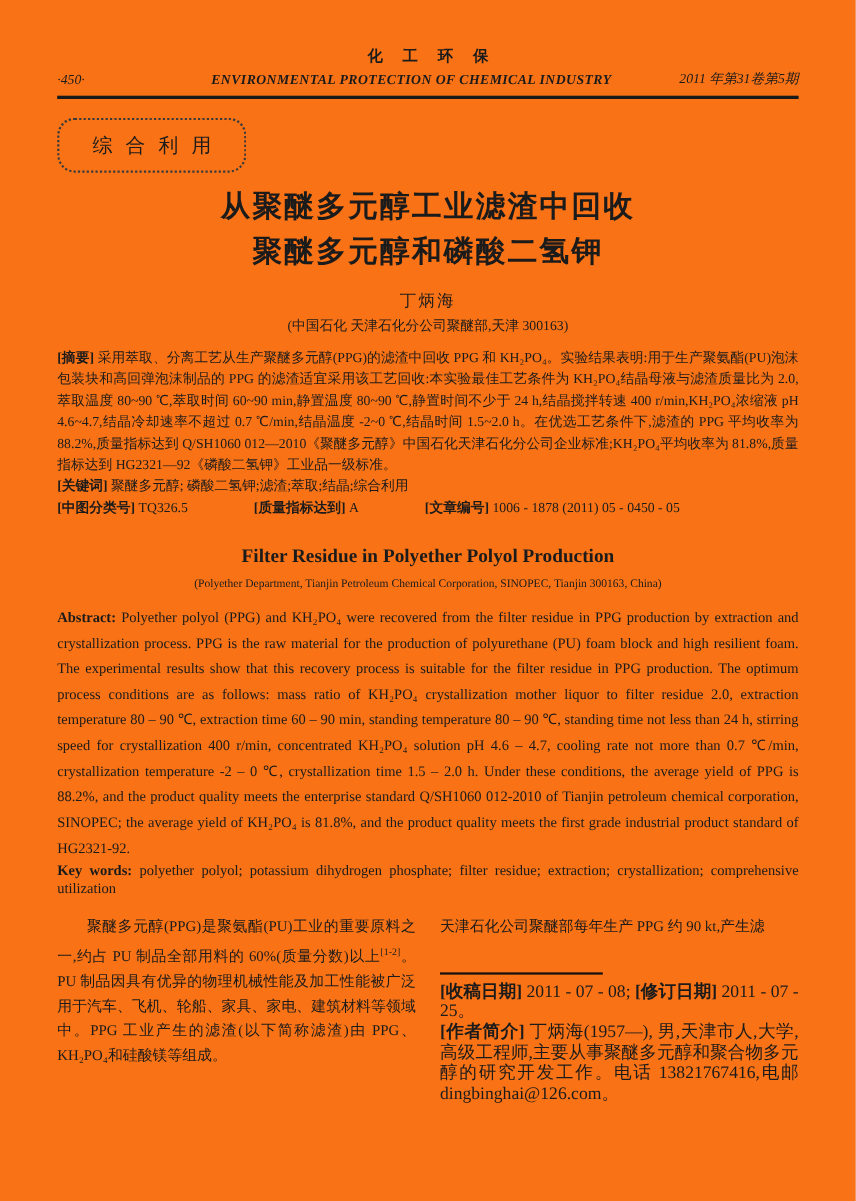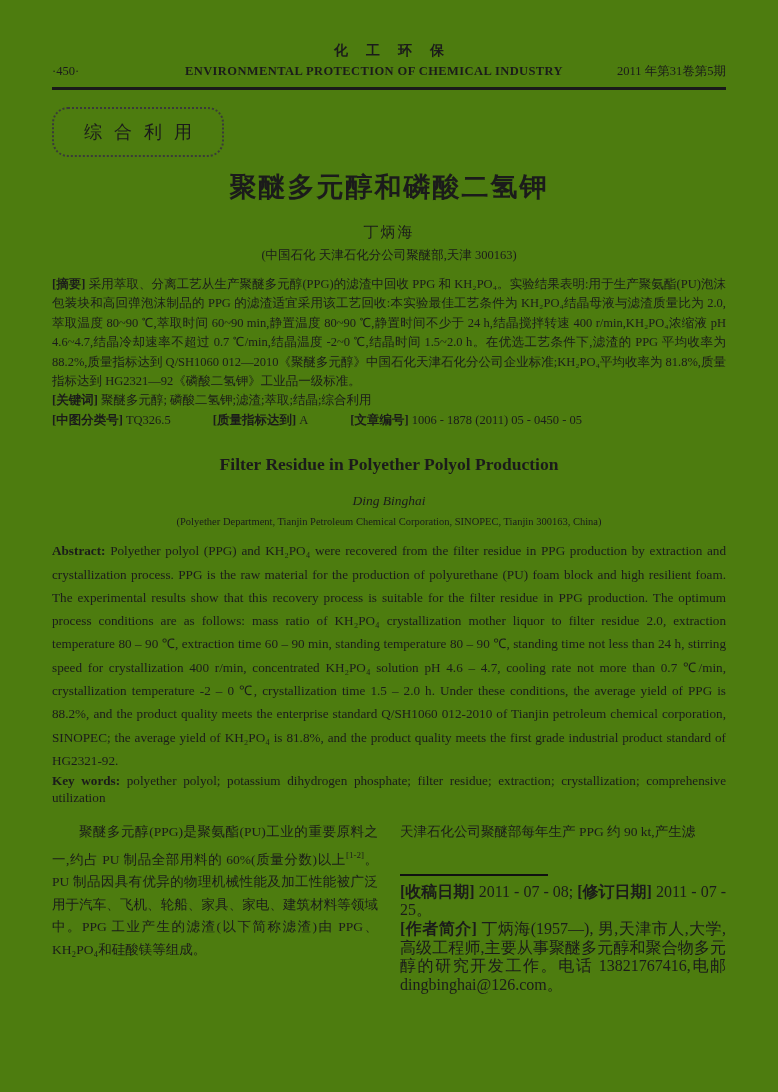--- a/index.html
+++ b/index.html
@@ -2,42 +2,43 @@
 <html><head>
 <meta charset="utf-8">
 <style>
   * { margin: 0; padding: 0; box-sizing: border-box; }
   html, body { background: #e8e8e8; }
   .page {
     position: relative;
     width: 778px;
     height: 1092px;
     margin: 0 auto;
-    background: #4d7c0f;
+    background: #f97316;
     color: #1b1b1b;
     font-family: "Liberation Serif", serif;
     overflow: hidden;
   }
   .content { padding: 0 52px; }
 
   
   .journal-cn {
     margin-top: 42px;
     text-align: center;
     font-size: 14px;
     font-weight: bold;
     letter-spacing: 18px;
     text-indent: 18px;
     font-family: "Liberation Sans", sans-serif;
   }
   .header-row {
     display: flex;
     justify-content: space-between;
-    align-items: center;
+    align-items: flex-end;
     margin-top: 3px;
+    font-style: italic;
   }
   .page-number { font-size: 12.5px; width: 120px; }
   .journal-en { font-weight: bold; font-size: 12.5px; letter-spacing: 0.4px; text-align: center; flex: 1; }
   .issue-info { font-size: 12.5px; width: 150px; text-align: right; }
   .header-rule { margin-top: 7px; height: 3px; background: #1a1a1a; }
 
   
   .badge {
     display: inline-block;
     margin-top: 17px;
@@ -60,21 +61,21 @@
     font-family: "Liberation Sans", sans-serif;
     letter-spacing: 2px;
   }
   .author-cn { margin-top: 15px; text-align: center; font-size: 15px; letter-spacing: 2px; }
   .affil-cn { margin-top: 5px; text-align: center; font-size: 12.5px; }
 
   
   .abstract-cn { margin-top: 11px; font-size: 12.5px; line-height: 19.4px; text-align: justify; }
   .kw-cn { font-size: 12.5px; line-height: 19.4px; }
   .label-b { font-weight: bold; }
-  .meta-row { display: flex; font-size: 12.5px; line-height: 19.4px; }
+  .meta-row { display: flex; font-size: 12.5px; line-height: 19.4px; gap: 18px; }
   .meta-item { margin-right: 42px; white-space: nowrap; }
   .meta-item:last-child { margin-right: 0; }
 
   
   .title-en {
     margin-top: 21px;
     text-align: center;
     font-weight: bold;
     font-size: 17.5px;
     line-height: 27px;
@@ -108,20 +109,21 @@
       <span class="journal-en">ENVIRONMENTAL PROTECTION OF CHEMICAL INDUSTRY</span>
       <span class="issue-info">2011 年第31卷第5期</span>
     </div>
     <div class="header-rule"></div>
 
     
     <div class="badge">综合利用</div>
 
     
     <div class="title-cn">
+      <div>从聚醚多元醇工业滤渣中回收</div>
       <div>聚醚多元醇和磷酸二氢钾</div>
     </div>
 
     
     <div class="author-cn">丁炳海</div>
     <div class="affil-cn">(中国石化 天津石化分公司聚醚部,天津 300163)</div>
 
     
     <p class="abstract-cn"><span class="label-b">[摘要]</span> <span>采用萃取、分离工艺从生产聚醚多元醇(PPG)的滤渣中回收 PPG 和 KH₂PO₄。实验结果表明:用于生产聚氨酯(PU)泡沫包装块和高回弹泡沫制品的 PPG 的滤渣适宜采用该工艺回收:本实验最佳工艺条件为 KH₂PO₄结晶母液与滤渣质量比为 2.0,萃取温度 80~90 ℃,萃取时间 60~90 min,静置温度 80~90 ℃,静置时间不少于 24 h,结晶搅拌转速 400 r/min,KH₂PO₄浓缩液 pH 4.6~4.7,结晶冷却速率不超过 0.7 ℃/min,结晶温度 -2~0 ℃,结晶时间 1.5~2.0 h。在优选工艺条件下,滤渣的 PPG 平均收率为 88.2%,质量指标达到 Q/SH1060 012—2010《聚醚多元醇》中国石化天津石化分公司企业标准;KH₂PO₄平均收率为 81.8%,质量指标达到 HG2321—92《磷酸二氢钾》工业品一级标准。</span></p>
 
@@ -133,21 +135,20 @@
       <span class="meta-item"><span class="label-b">[中图分类号]</span> <span>TQ326.5</span></span>
       <span class="meta-item"><span class="label-b">[质量指标达到]</span> <span>A</span></span>
       <span class="meta-item"><span class="label-b">[文章编号]</span> <span>1006 - 1878 (2011) 05 - 0450 - 05</span></span>
     </div>
 
     
     <div class="title-en">
       <div>Filter Residue in Polyether Polyol Production</div>
     </div>
 
-    <div class="author-en">Ding Binghai</div>
     <div class="affil-en">(Polyether Department, Tianjin Petroleum Chemical Corporation, SINOPEC, Tianjin 300163, China)</div>
 
     
     <p class="abstract-en"><span class="label-b">Abstract:</span><span> Polyether polyol (PPG) and KH₂PO₄ were recovered from the filter residue in PPG production by extraction and crystallization process. PPG is the raw material for the production of polyurethane (PU) foam block and high resilient foam. The experimental results show that this recovery process is suitable for the filter residue in PPG production. The optimum process conditions are as follows: mass ratio of KH₂PO₄ crystallization mother liquor to filter residue 2.0, extraction temperature 80 – 90 ℃, extraction time 60 – 90 min, standing temperature 80 – 90 ℃, standing time not less than 24 h, stirring speed for crystallization 400 r/min, concentrated KH₂PO₄ solution pH 4.6 – 4.7, cooling rate not more than 0.7 ℃/min, crystallization temperature -2 – 0 ℃, crystallization time 1.5 – 2.0 h. Under these conditions, the average yield of PPG is 88.2%, and the product quality meets the enterprise standard Q/SH1060 012-2010 of Tianjin petroleum chemical corporation, SINOPEC; the average yield of KH₂PO₄ is 81.8%, and the product quality meets the first grade industrial product standard of HG2321-92.</span></p>
 
     
     <p class="kw-en"><span class="label-b">Key words:</span><span> polyether polyol; potassium dihydrogen phosphate; filter residue; extraction; crystallization; comprehensive utilization</span></p>
 
     
     <div class="columns">

